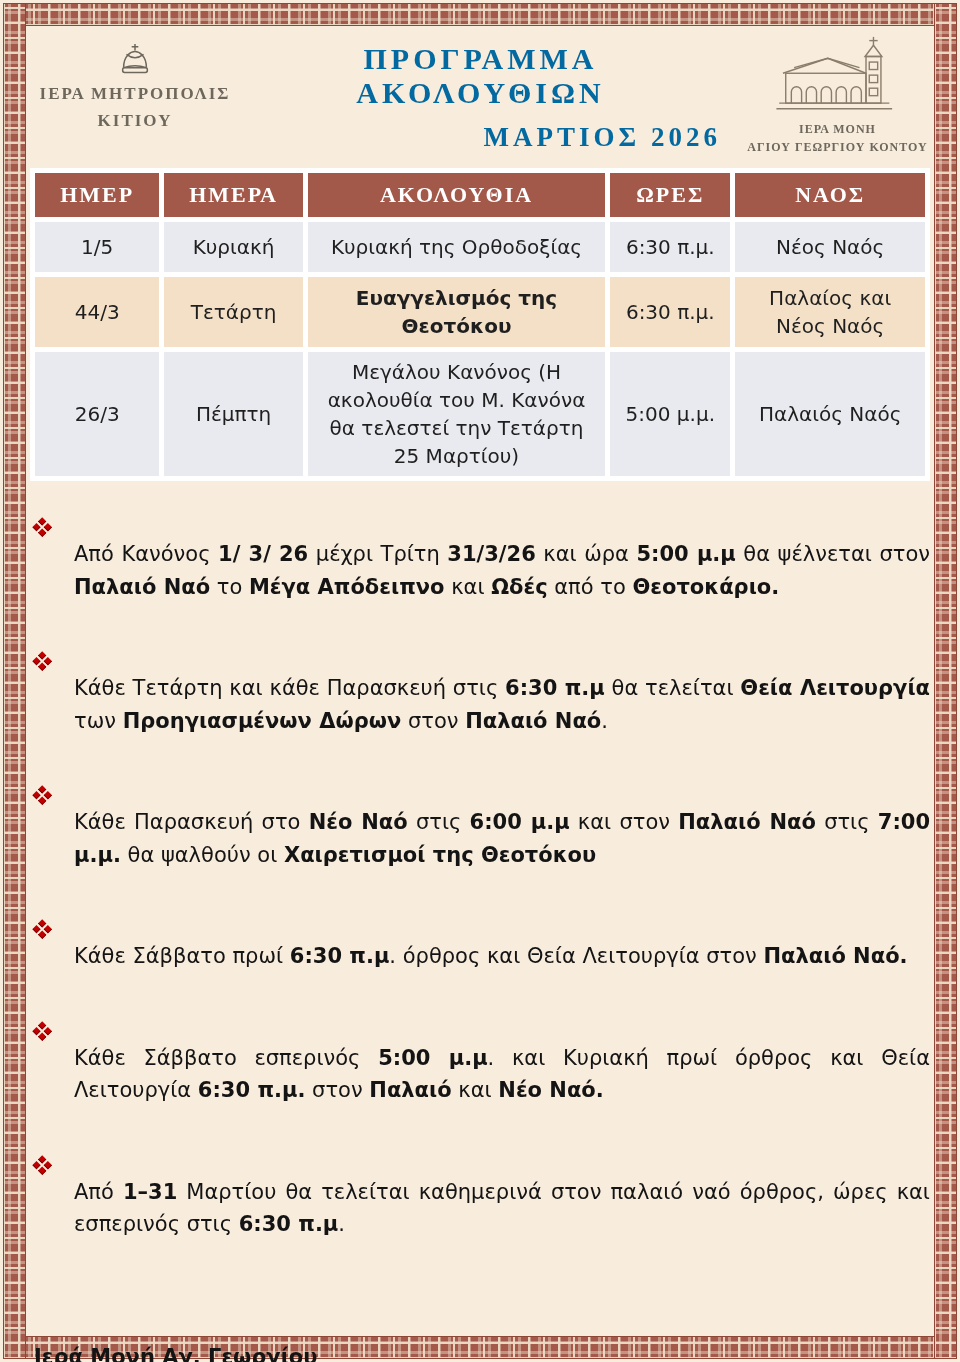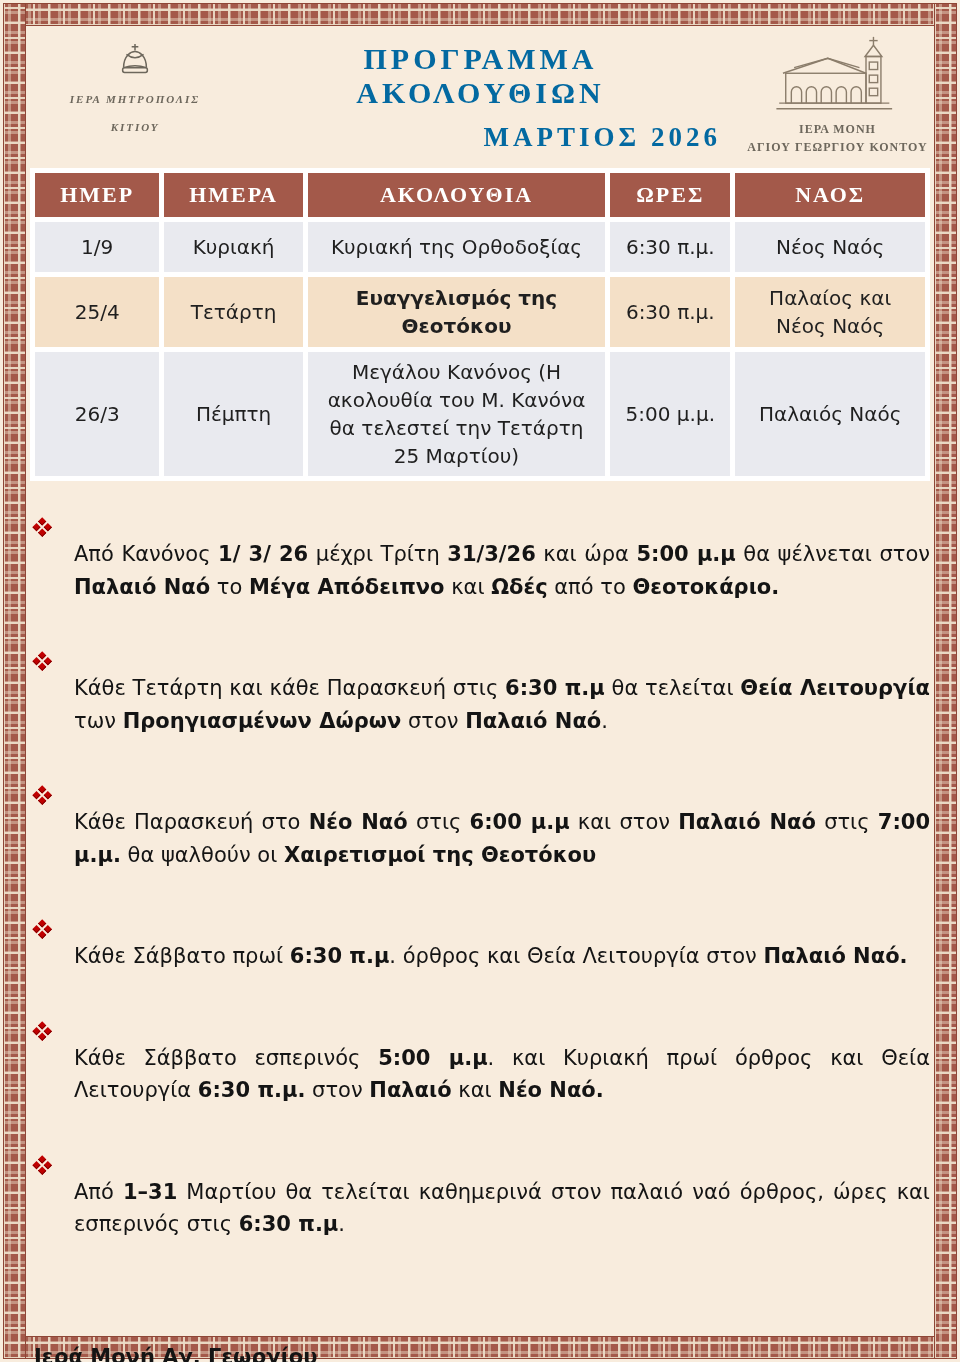--- a/index.html
+++ b/index.html
@@ -27,21 +27,21 @@
     position: absolute; inset: 26px 30px 26px 30px;
     display: flex; flex-direction: column;
   }
 
   
   .header { display: flex; align-items: flex-start; margin-top: 8px; }
   .logo-left { width: 210px; text-align: center; color: #6d675c; padding-top: 8px; }
   .logo-left .logo-text, .logo-right .logo-text {
     font-family: "Liberation Serif", serif; font-weight: 700; letter-spacing: 2px;
   }
-  .logo-left .logo-text { font-size: 11px; line-height: 1.45; margin-top: 12px; font-style: italic; }
+  .logo-left .logo-text { font-size: 17px; line-height: 1.45; margin-top: 2px; }
   .title-block { flex: 1; text-align: center; color: #0369a1;
     font-family: "Liberation Serif", serif; font-weight: 700; }
   .title-line1 { font-size: 30px; letter-spacing: 4px; margin-top: 8px; }
   .title-line2 { font-size: 27px; letter-spacing: 4px; margin-top: 12px; text-align: right; }
   .logo-right { width: 185px; text-align: center; color: #6d675c; margin-left: 24px; }
   .logo-right .logo-text { font-size: 12px; line-height: 1.5; letter-spacing: 1px; }
 
   
   table.schedule {
     width: 100%; margin-top: 12px;
@@ -165,28 +165,28 @@
         <tr>
           <th>ΗΜΕΡ</th>
           <th>ΗΜΕΡΑ</th>
           <th>ΑΚΟΛΟΥΘΙΑ</th>
           <th>ΩΡΕΣ</th>
           <th>ΝΑΟΣ</th>
         </tr>
       </thead>
       <tbody>
         <tr class="row-gray r1">
-          <td>1/9</td>
+          <td>1/5</td>
           <td>Κυριακή</td>
           <td>Κυριακή της Ορθοδοξίας</td>
           <td>6:30 π.μ.</td>
           <td>Νέος Ναός</td>
         </tr>
         <tr class="row-beige r2">
-          <td>25/4</td>
+          <td>44/3</td>
           <td>Τετάρτη</td>
           <td class="bold-cell">Ευαγγελισμός της Θεοτόκου</td>
           <td>6:30 π.μ.</td>
           <td>Παλαίος και Νέος Ναός</td>
         </tr>
         <tr class="row-gray r3">
           <td>26/3</td>
           <td>Πέμπτη</td>
           <td>Μεγάλου Κανόνος (Η ακολουθία του Μ. Κανόνα θα τελεστεί την Τετάρτη 25 Μαρτίου)</td>
           <td>5:00 μ.μ.</td>

